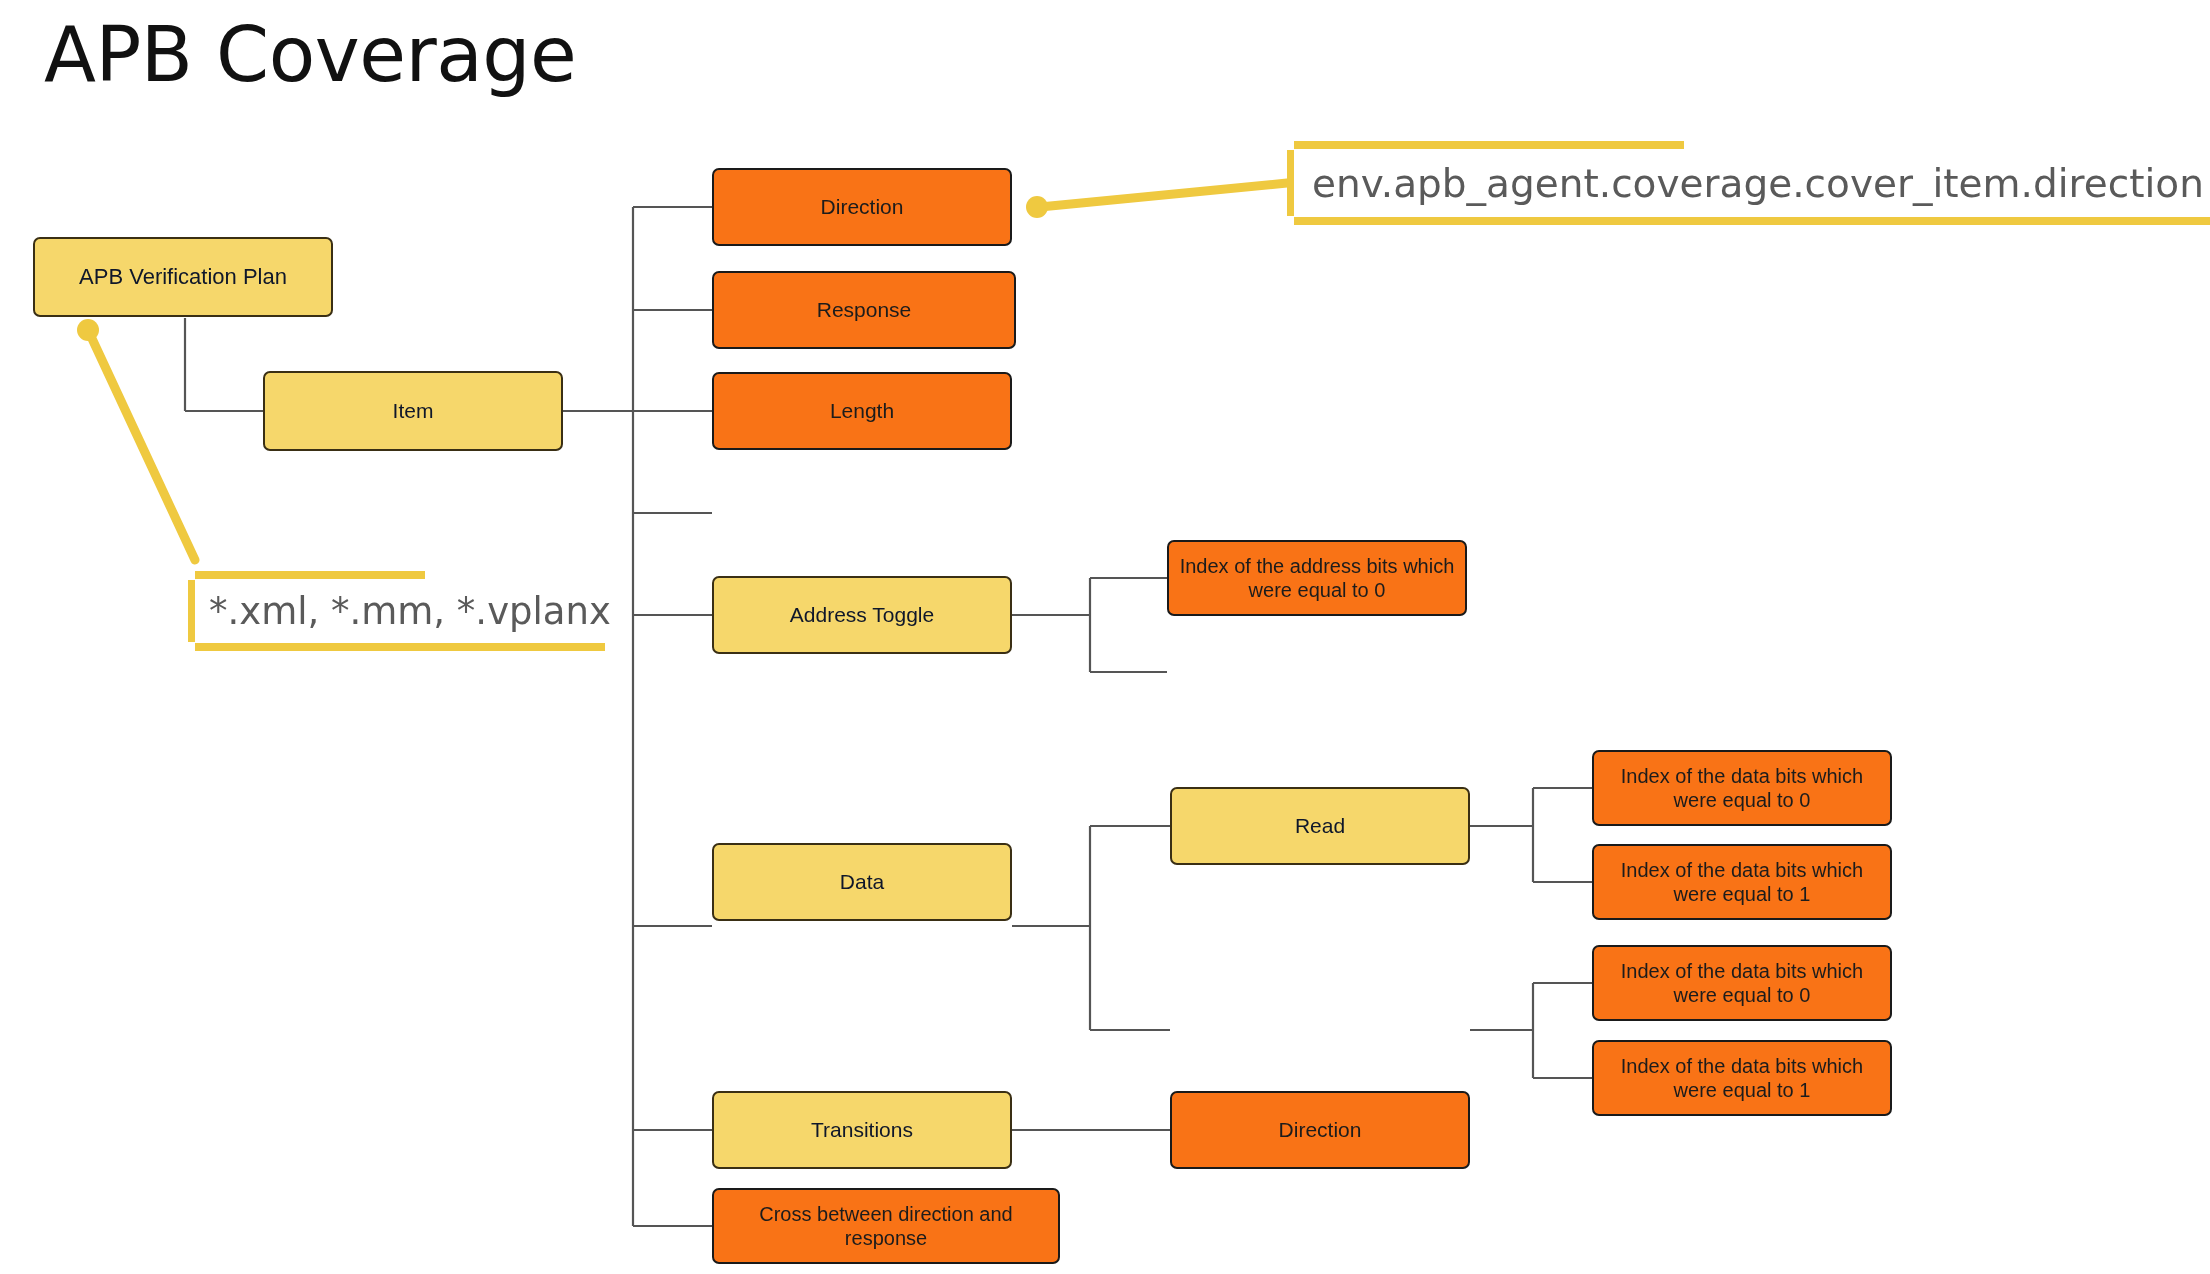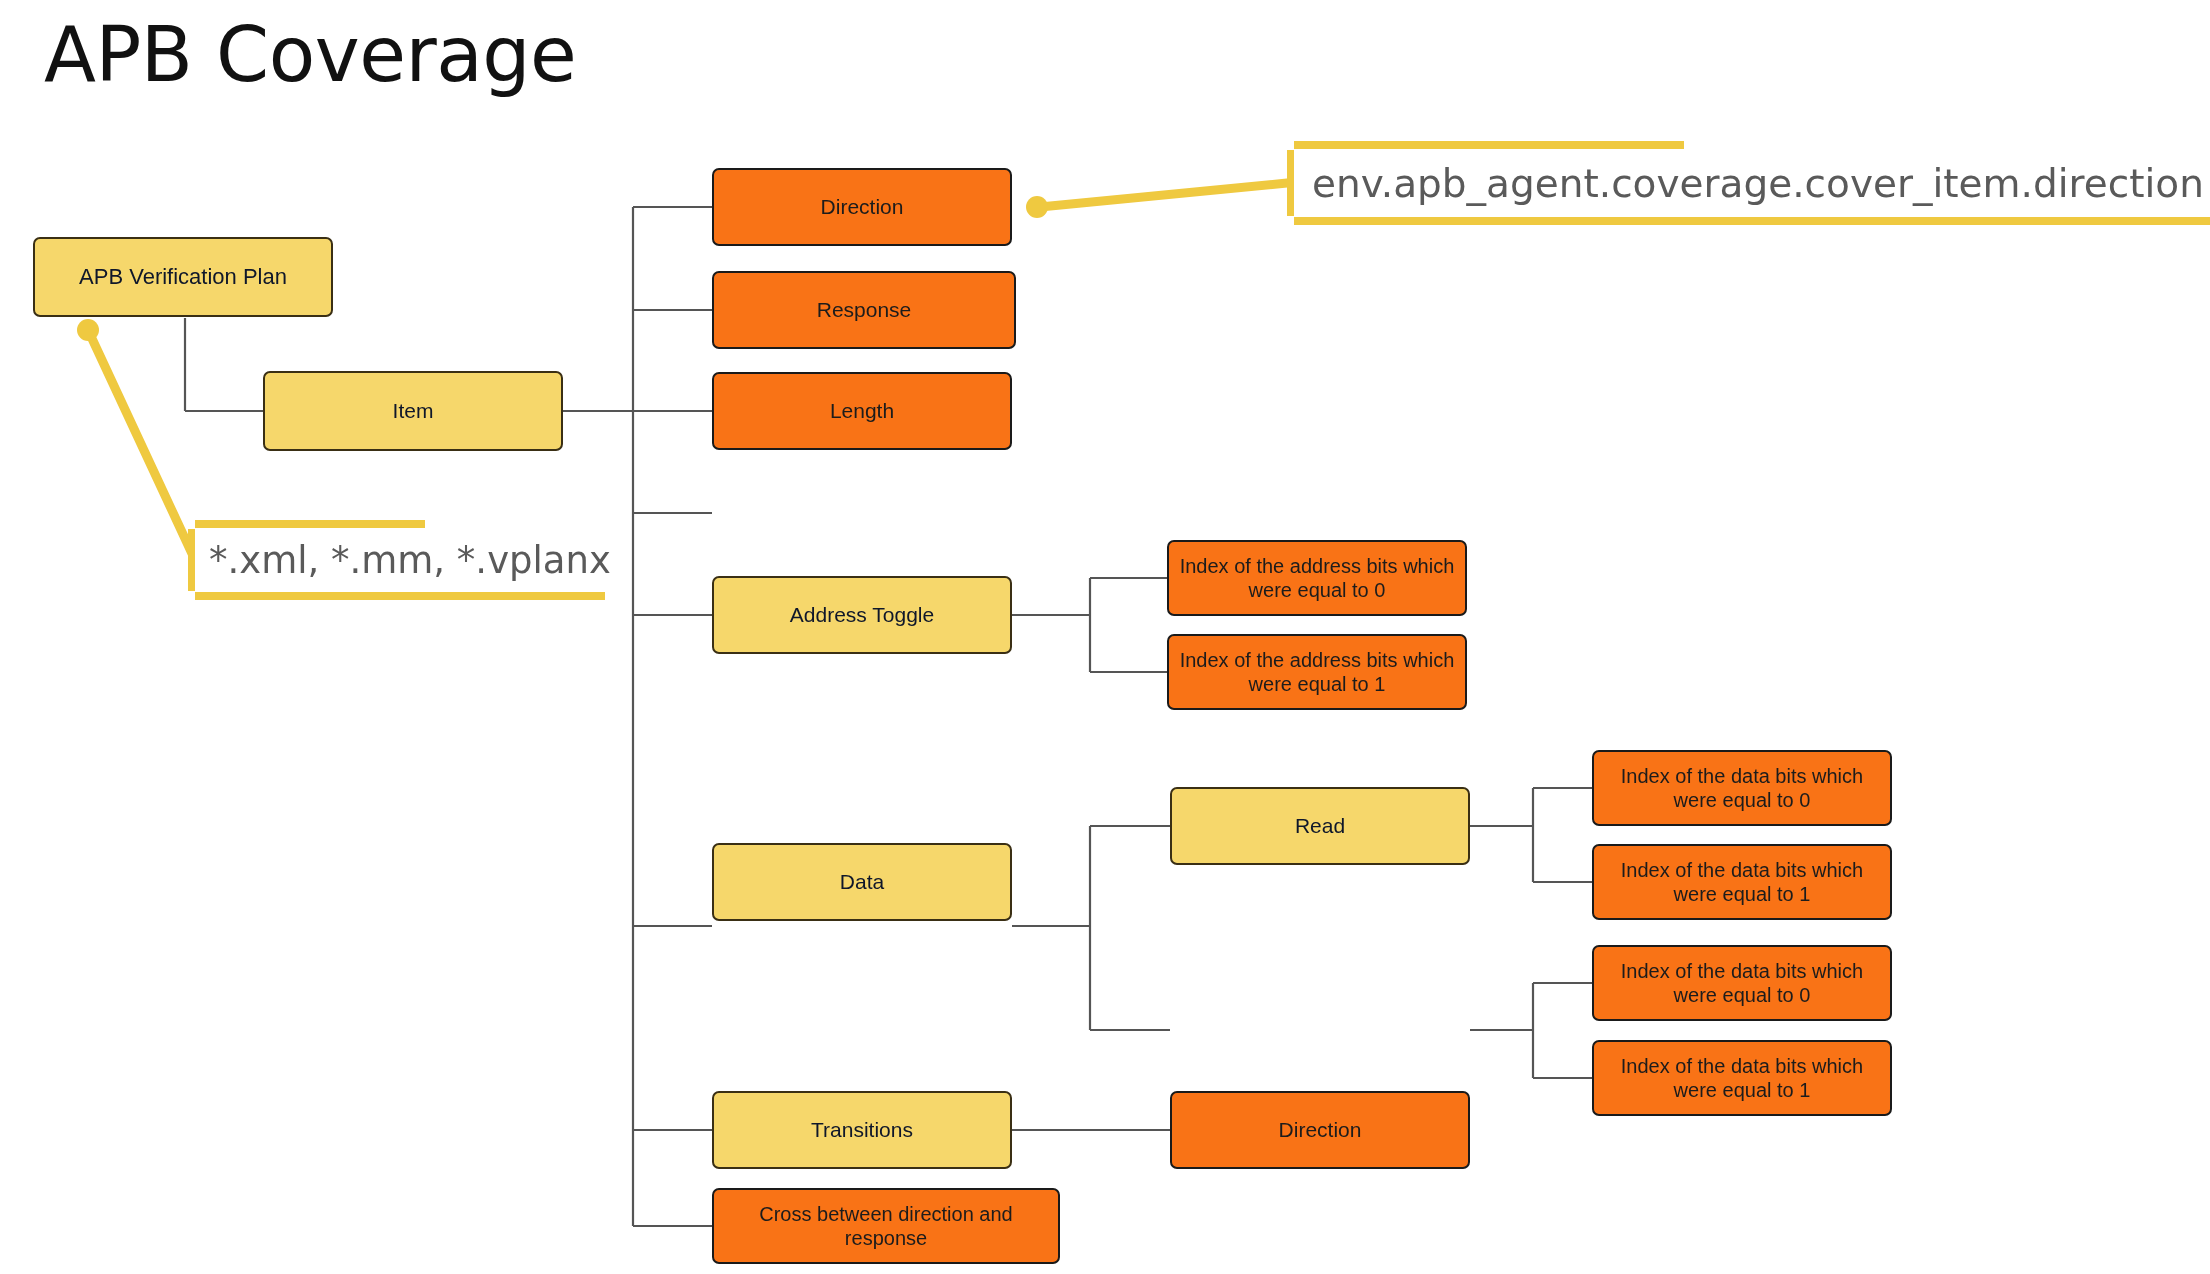--- a/index.html
+++ b/index.html
@@ -96,21 +96,21 @@
   #callout-direction .bar-bottom {
     position: absolute;
     left: 0px;
     bottom: -9px;
     width: 935px;
     height: 8px;
     background: #efc940;
   }
   #callout-files {
     left: 188px;
-    top: 529px;
+    top: 580px;
     width: 404px;
     height: 62px;
     border-left: 7px solid #efc940;
     font-size: 37px;
     padding-left: 14px;
   }
   #callout-files .bar-top {
     position: absolute;
     left: 0px;
     top: -9px;
@@ -208,23 +208,20 @@
 
 
   <div class="node accent" style="left:712px; top:576px; width:300px; height:78px;">
     <span class="label">Address Toggle</span>
   </div>
 
   <div class="node" style="left:1167px; top:540px; width:300px; height:76px; font-size:20px;">
     <span class="label">Index of the address bits which were equal to 0</span>
   </div>
 
-  <div class="node" style="left:1167px; top:634px; width:300px; height:76px; font-size:20px;">
-    <span class="label">Index of the address bits which were equal to 1</span>
-  </div>
 
   <div class="node accent" style="left:712px; top:843px; width:300px; height:78px;">
     <span class="label">Data</span>
   </div>
 
   <div class="node accent" style="left:1170px; top:787px; width:300px; height:78px;">
     <span class="label">Read</span>
   </div>
 
 

